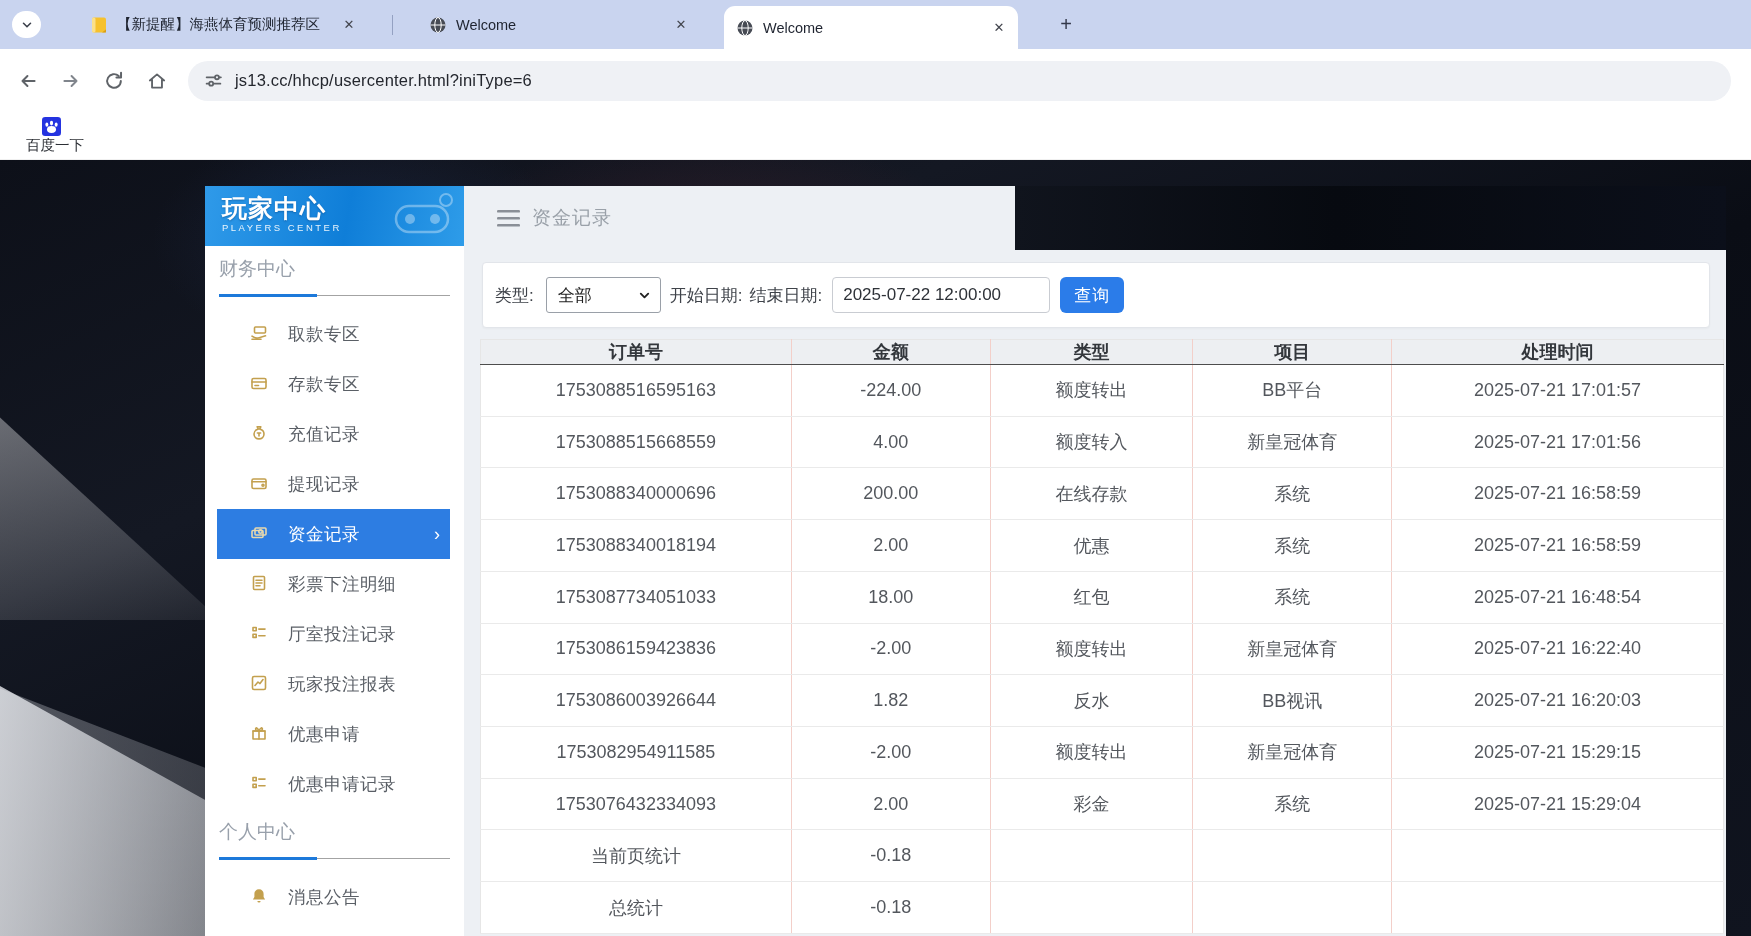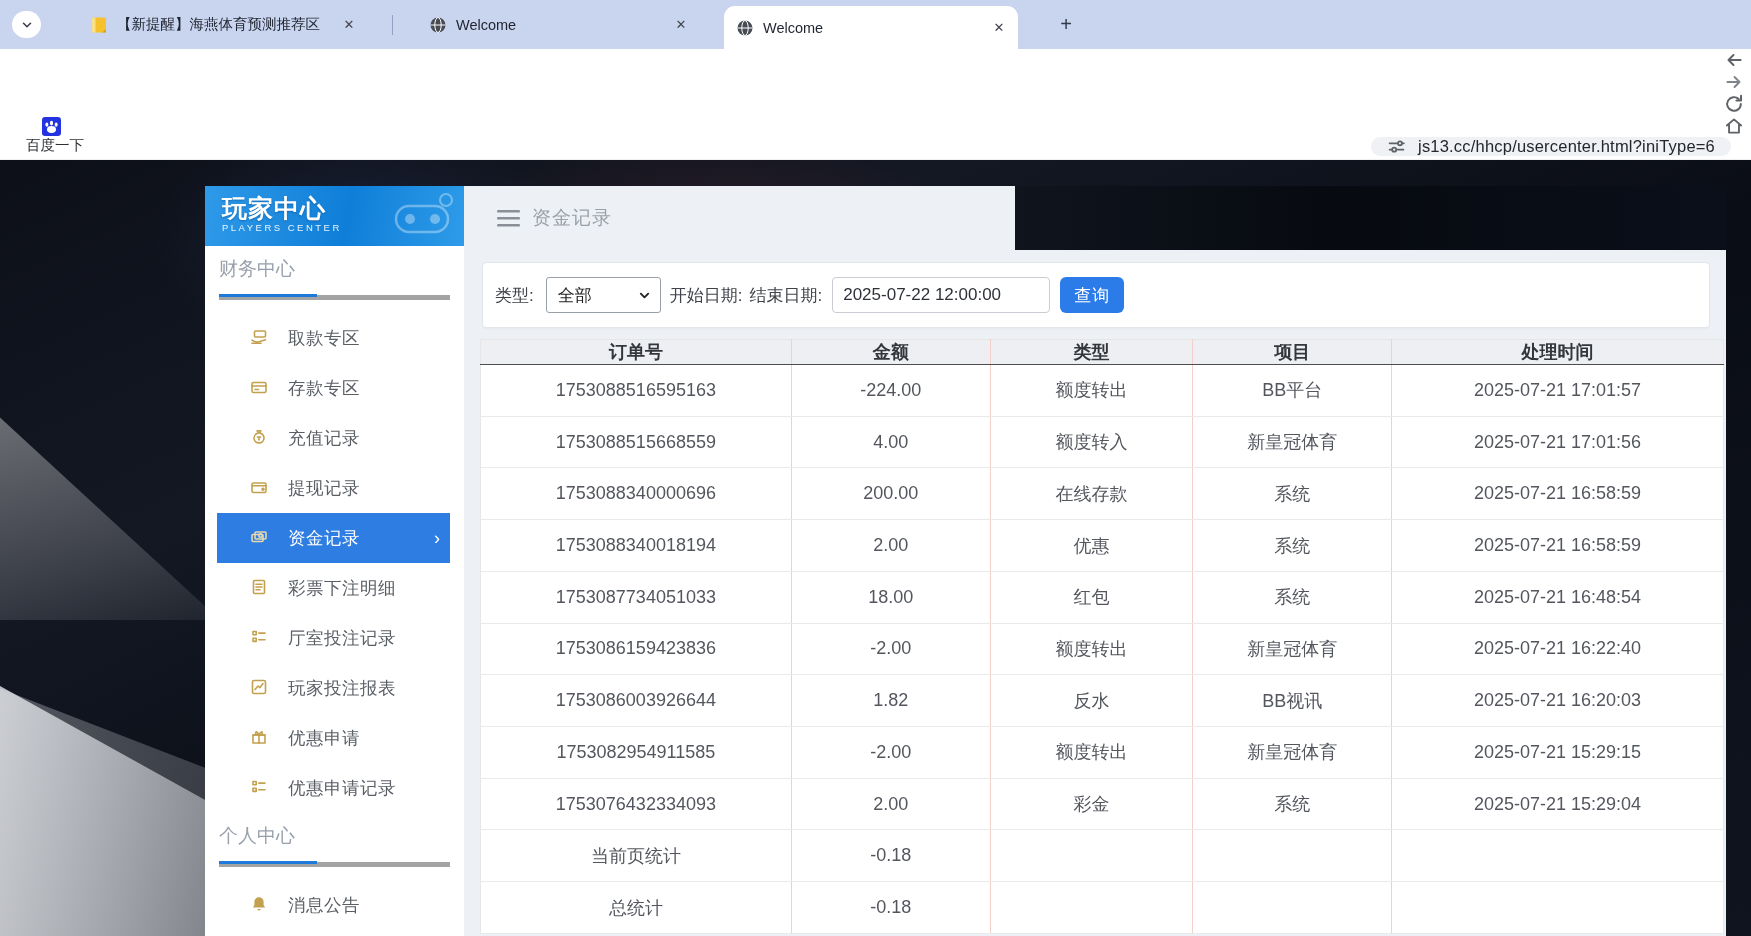--- a/index.html
+++ b/index.html
@@ -15,21 +15,21 @@
   .tab .tab-title { flex:1 1 auto; overflow:hidden; white-space:nowrap; }
   .tab .tab-close { width:18px; height:18px; margin-left:8px; display:flex; align-items:center; justify-content:center;
                     color:#43464e; font-size:13px; border-radius:50%; flex:0 0 auto; }
   .tab.t1 { width:290px; margin-left:13px; }
   .tab.t2 { width:283px; }
   .tab.t3 { width:294px; background:#fff; height:43px; margin-top:6px; border-radius:11px 11px 0 0; }
   .tab-divider { width:1px; height:20px; background:#94a1c2; }
   .new-tab { width:28px; height:28px; margin-left:10px; display:flex; align-items:center; justify-content:center;
              color:#33384a; font-size:20px; border-radius:50%; }
 
-  .toolbar { height:63px; background:#fff; display:flex; align-items:flex-end;flex-direction:column; }
+  .toolbar { height:63px; background:#fff; display:flex; align-items:center; }
   .nav-btn { width:34px; height:34px; display:flex; align-items:center; justify-content:center; border-radius:50%; margin-left:9px; }
   .nav-btn:first-child { margin-left:11px; }
   .urlbar { flex:1 1 auto; height:40px; margin:0 20px 0 14px; background:#eff1f5; border-radius:20px;
             display:flex; align-items:center; padding:0 16px; }
   .urlbar .url-text { font-size:16.5px; color:#24272e; margin-left:12px; letter-spacing:.2px; }
 
   .bookmarks { height:48px; background:#fff; display:flex; align-items:center; border-bottom:1px solid #f0f0f0; }
   .bookmark { display:flex; align-items:center; margin-left:18px;flex-direction:column; }
   .bookmark .bm-label { font-size:14.5px; color:#2c2f35; margin-left:8px; }
 
@@ -55,21 +55,21 @@
 
   
   .sidebar { width:259px; flex:0 0 auto; background:#fff; display:flex; flex-direction:column; }
   .side-banner { height:60px; background:linear-gradient(100deg,#2f9ae9 0%,#0f7ed8 55%,#2e9ce9 100%);
                  position:relative; padding:9px 0 0 17px; color:#fff; overflow:hidden; }
   .side-banner .sb-title { font-size:25px; font-weight:bold; letter-spacing:1px; line-height:27px;
                            text-shadow:0 1px 2px rgba(0,60,120,.45); }
   .side-banner .sb-sub { font-size:9.5px; letter-spacing:2.5px; color:rgba(255,255,255,.9); }
   .side-banner .sb-pad { position:absolute; right:8px; top:6px; opacity:.35; }
   .side-section-label { margin:10px 14px 0 14px; padding:0 0 13px 0; font-size:19px; color:#98a0ab;
-                        border-bottom:5px solid #a3a3a3; position:relative; }
+                        border-bottom:1px solid #a3a3a3; position:relative; }
   .side-section-label::after { content:""; position:absolute; left:0; bottom:-2px; width:98px; height:3px; background:#1d79da; }
   .side-nav-items { margin-top:13px; }
   .side-item { height:50px; display:flex; align-items:center; margin:0 14px 0 12px; padding-left:32px; color:#5a5f66; }
   .side-item .side-icon { width:22px; height:20px; color:#c3a04e; flex:0 0 auto; }
   .side-item .side-label { font-size:17.5px; margin-left:17px; letter-spacing:.5px; }
   .side-item.active { background:#2d7de2; color:#fff; }
   .side-item.active .side-icon { color:#e8d9ae; }
   .side-chevron { margin-left:auto; padding-right:10px; font-size:18px; color:#fff; }
 
   

